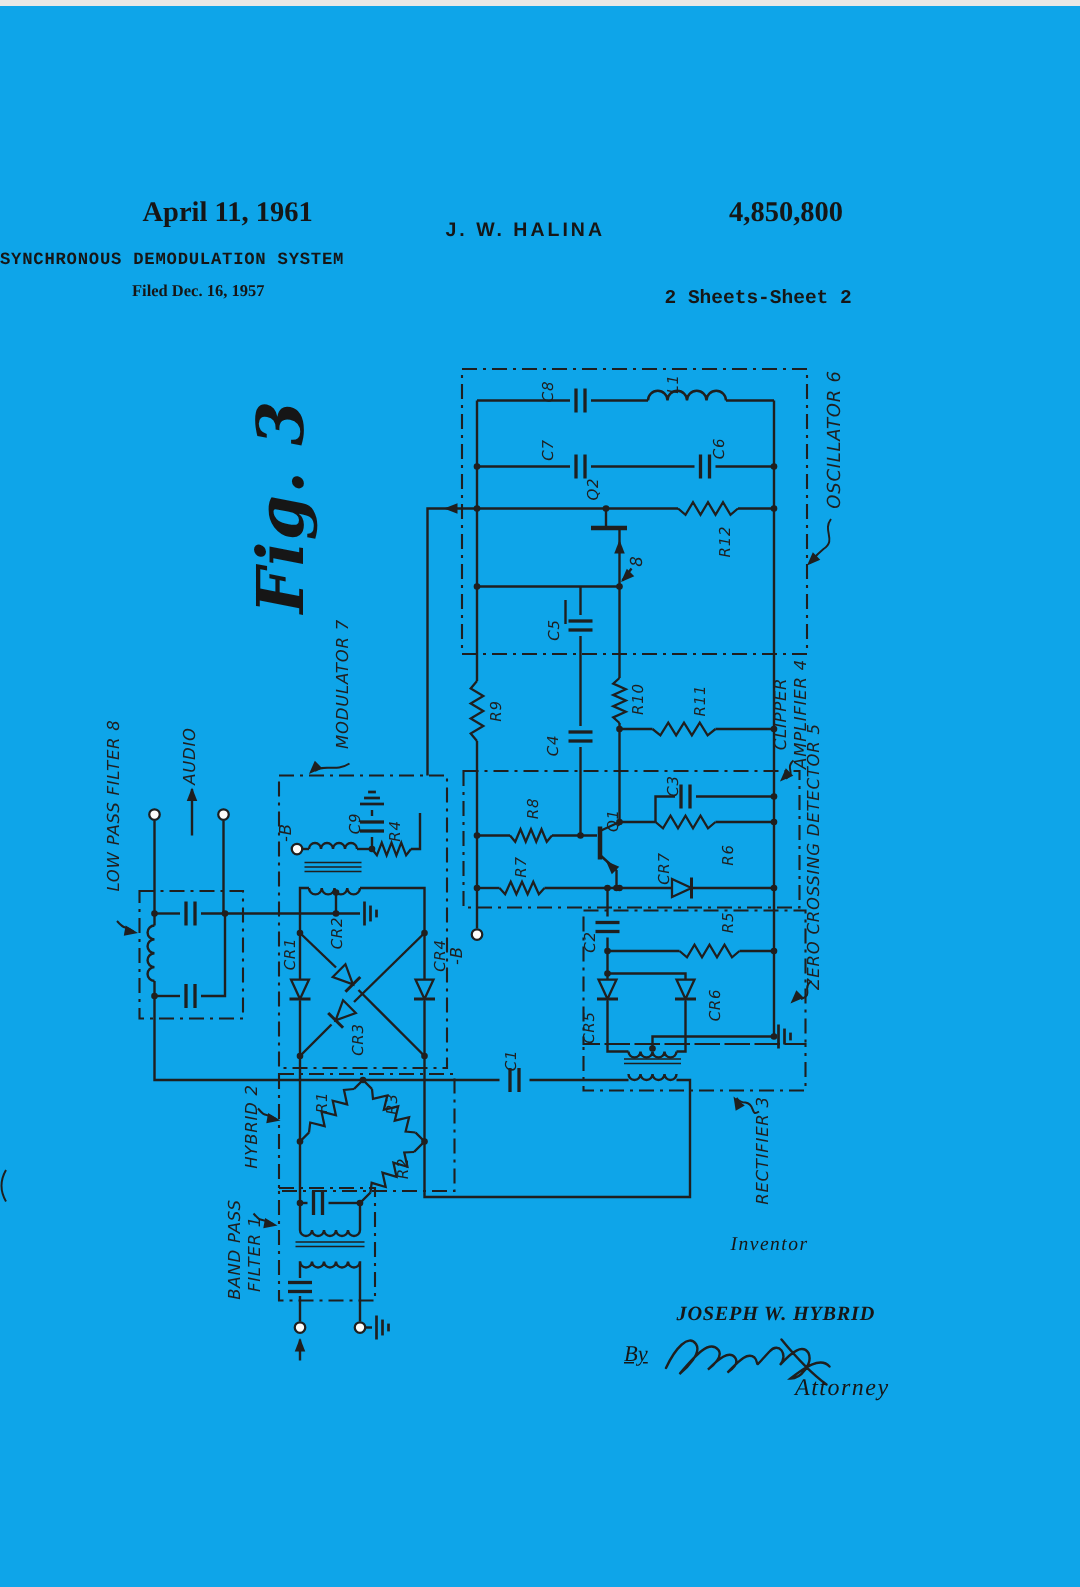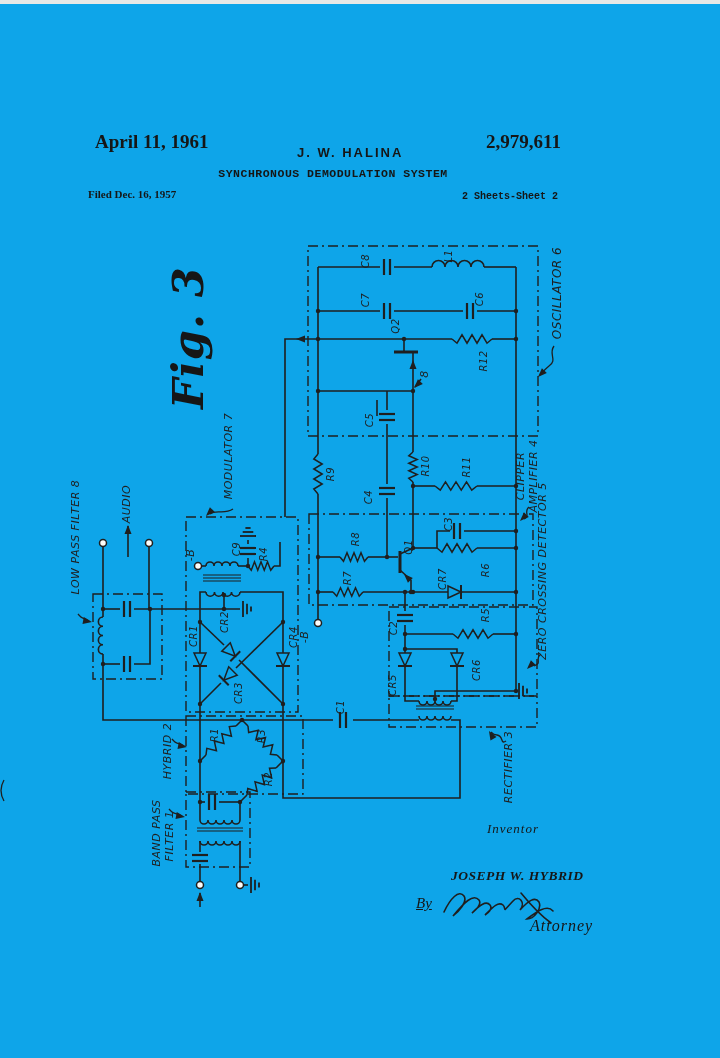--- a/index.html
+++ b/index.html
@@ -2,40 +2,40 @@
 <html><head>
 <meta charset="utf-8">
 <style>
   html,body{margin:0;padding:0;background:#e8e8e6;}
   .page{position:relative;width:720px;height:1058px;margin:4px auto;background:#0ea5e9;
         font-family:"Liberation Serif",serif;color:#161616;overflow:hidden;}
   .abs{position:absolute;white-space:nowrap;}
   .h-date{left:95px;top:127px;font-size:19px;font-weight:bold;}
   .h-name{left:297px;top:141px;font-size:13px;font-weight:bold;font-family:"Liberation Sans",sans-serif;letter-spacing:2px;}
   .h-num{left:486px;top:127px;font-size:19px;font-weight:bold;}
-  .h-title{left:0;top:163px;width:666px;text-align:center;font-size:11.5px;font-weight:bold;font-family:"Liberation Mono",monospace;letter-spacing:0.5px;}
+  .h-title{left:0;top:163px;width:666px;font-size:11.5px;font-weight:bold;font-family:"Liberation Mono",monospace;letter-spacing:0.5px;}
   .h-filed{left:88px;top:184px;font-size:11px;font-weight:bold;font-family:Liberation Serif, serif;}
-  .h-sheet{left:462px;top:187px;font-size:10px;font-weight:bold;font-family:"Liberation Mono",monospace;}
+  .h-sheet{left:443px;top:187px;font-size:13px;font-weight:bold;font-family:"Liberation Mono",monospace;}
   .fig-label{left:123px;top:308px;width:130px;height:64px;line-height:64px;text-align:center;
              font-family:"DejaVu Serif",serif;font-style:italic;font-weight:bold;font-size:43px;
              transform:rotate(-90deg);letter-spacing:1px;}
   .sig{font-style:italic;}
   .sig-inv{left:487px;top:817px;font-size:13px;letter-spacing:1px;}
   .sig-name{left:451px;top:864px;font-size:13.5px;font-weight:bold;letter-spacing:0.5px;}
   .sig-by{left:416px;top:891px;font-size:15px;text-decoration:underline;}
   .sig-att{left:530px;top:913px;font-size:16px;letter-spacing:1px;}
   svg.schem{position:absolute;left:0;top:0;}
 </style>
 </head>
 <body>
 
 <div class="page">
   <div class="abs h-date">April 11, 1961</div>
   <div class="abs h-name">J. W. HALINA</div>
-  <div class="abs h-num">2,979,611</div>
+  <div class="abs h-num">4,850,800</div>
   <div class="abs h-title">SYNCHRONOUS DEMODULATION SYSTEM</div>
   <div class="abs h-filed">Filed Dec. 16, 1957</div>
   <div class="abs h-sheet">2 Sheets-Sheet 2</div>
 
   <div class="abs fig-label">Fig. 3</div>
 
   <svg class="schem" id="schematic" width="720" height="1058" viewBox="0 0 720 1058">
       <g>
         <rect x="186" y="788" width="64" height="75" fill="none" stroke="#1f1f1f" stroke-width="1.4" stroke-dasharray="10 4 2 4"></rect>
         <rect x="186" y="712" width="117" height="78" fill="none" stroke="#1f1f1f" stroke-width="1.4" stroke-dasharray="10 4 2 4"></rect>

